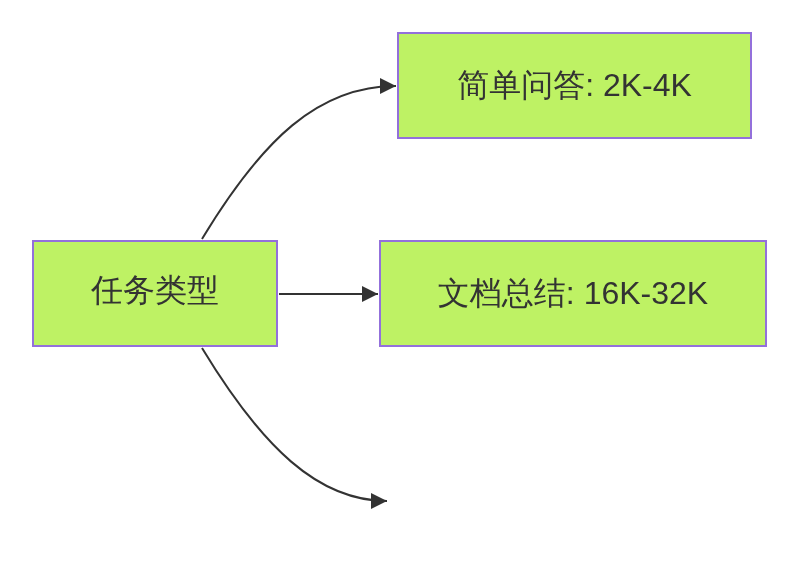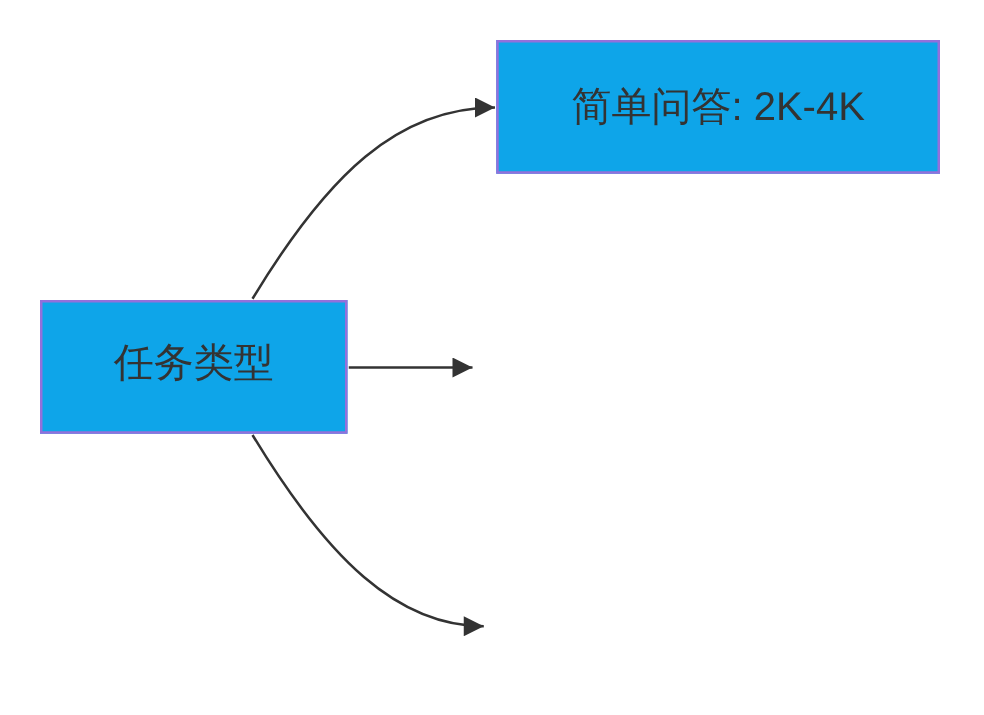--- a/index.html
+++ b/index.html
@@ -23,21 +23,21 @@
     height: 572px;
   }
   .edge {
     fill: none;
     stroke: #333333;
     stroke-width: 2px;
   }
   .node {
     position: absolute;
     box-sizing: border-box;
-    background: #0ea5e9;
+    background: #bef264;
     border: 2.5px solid #9370DB;
     display: flex;
     align-items: center;
     justify-content: center;
   }
   .node-label {
     color: #333333;
     font-size: 32px;
     line-height: 1.2;
     white-space: nowrap;
@@ -65,15 +65,18 @@
   </svg>
 
   <div class="node node-root">
     <span class="node-label">任务类型</span>
   </div>
 
   <div class="node node-b0">
     <span class="node-label">简单问答: 2K-4K</span>
   </div>
 
+  <div class="node node-b1">
+    <span class="node-label">文档总结: 16K-32K</span>
+  </div>
 
 
 </div>
 
 </body></html>

